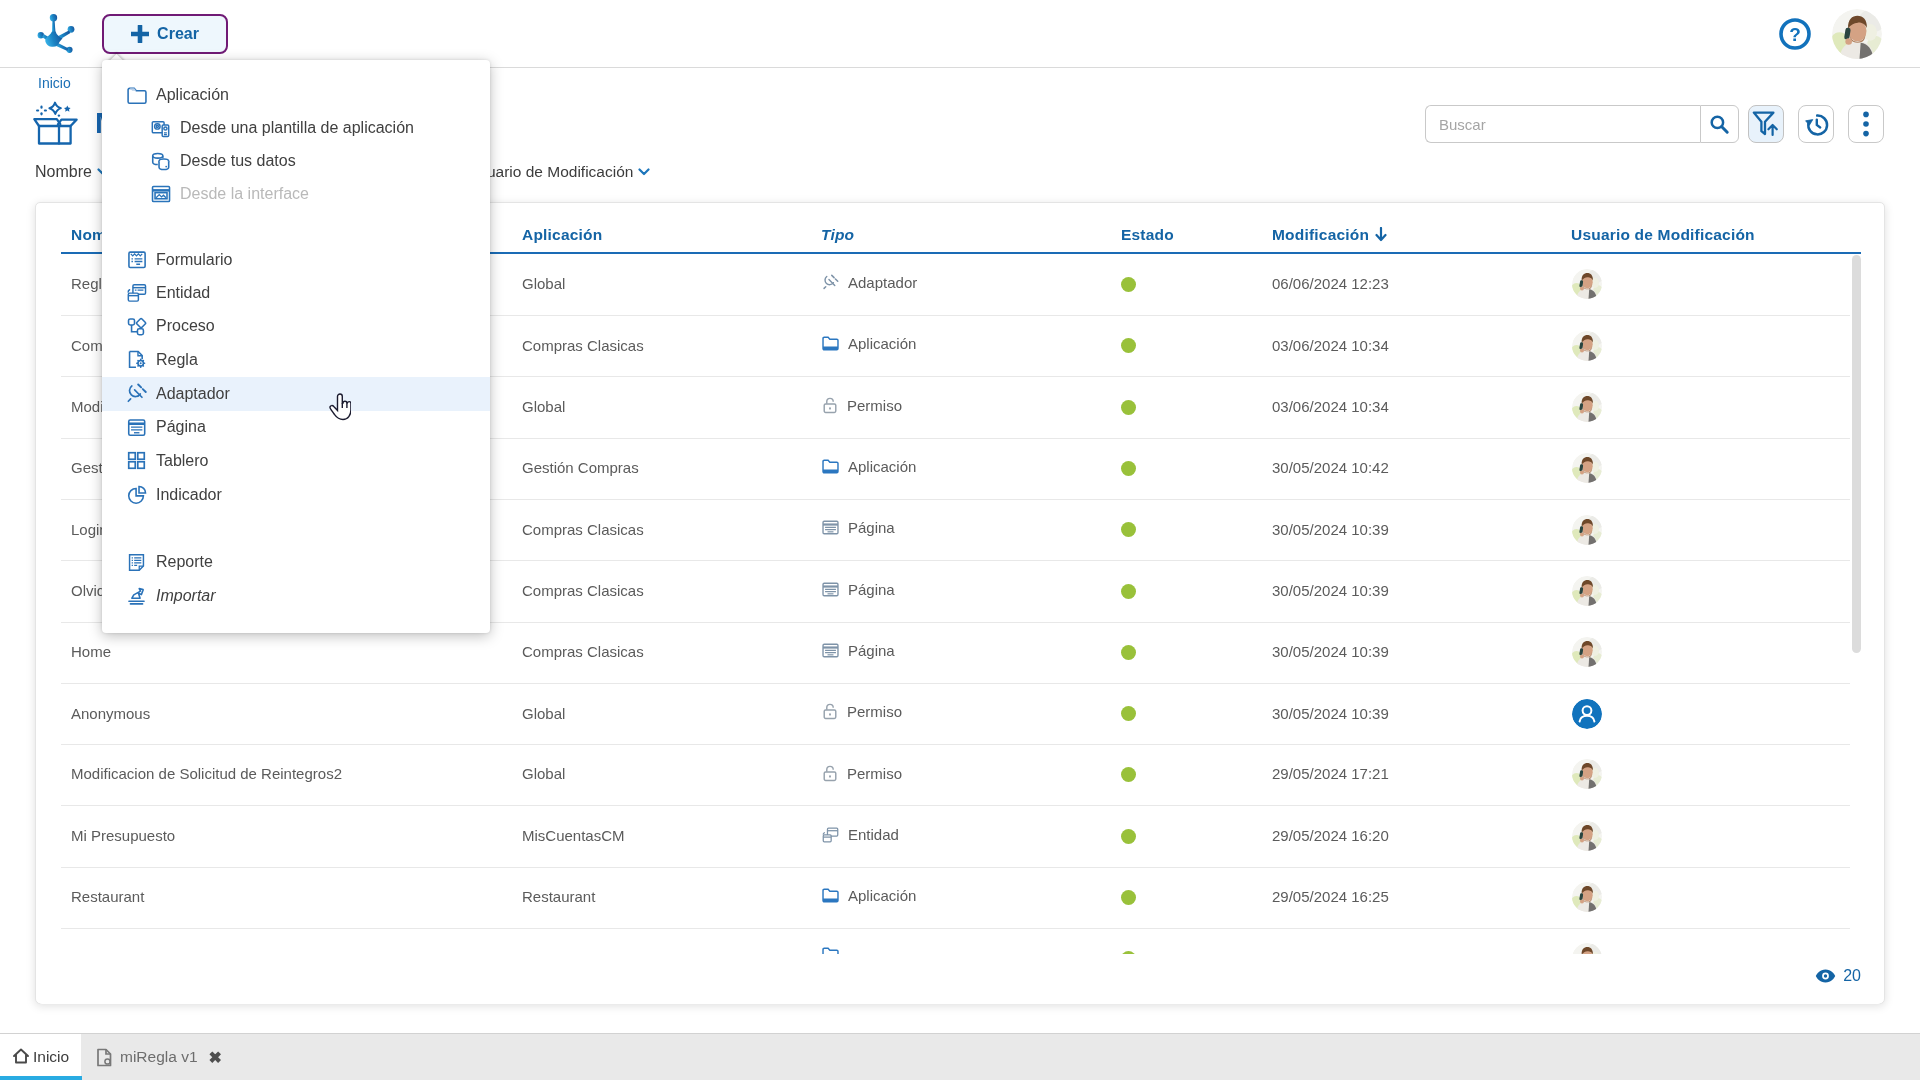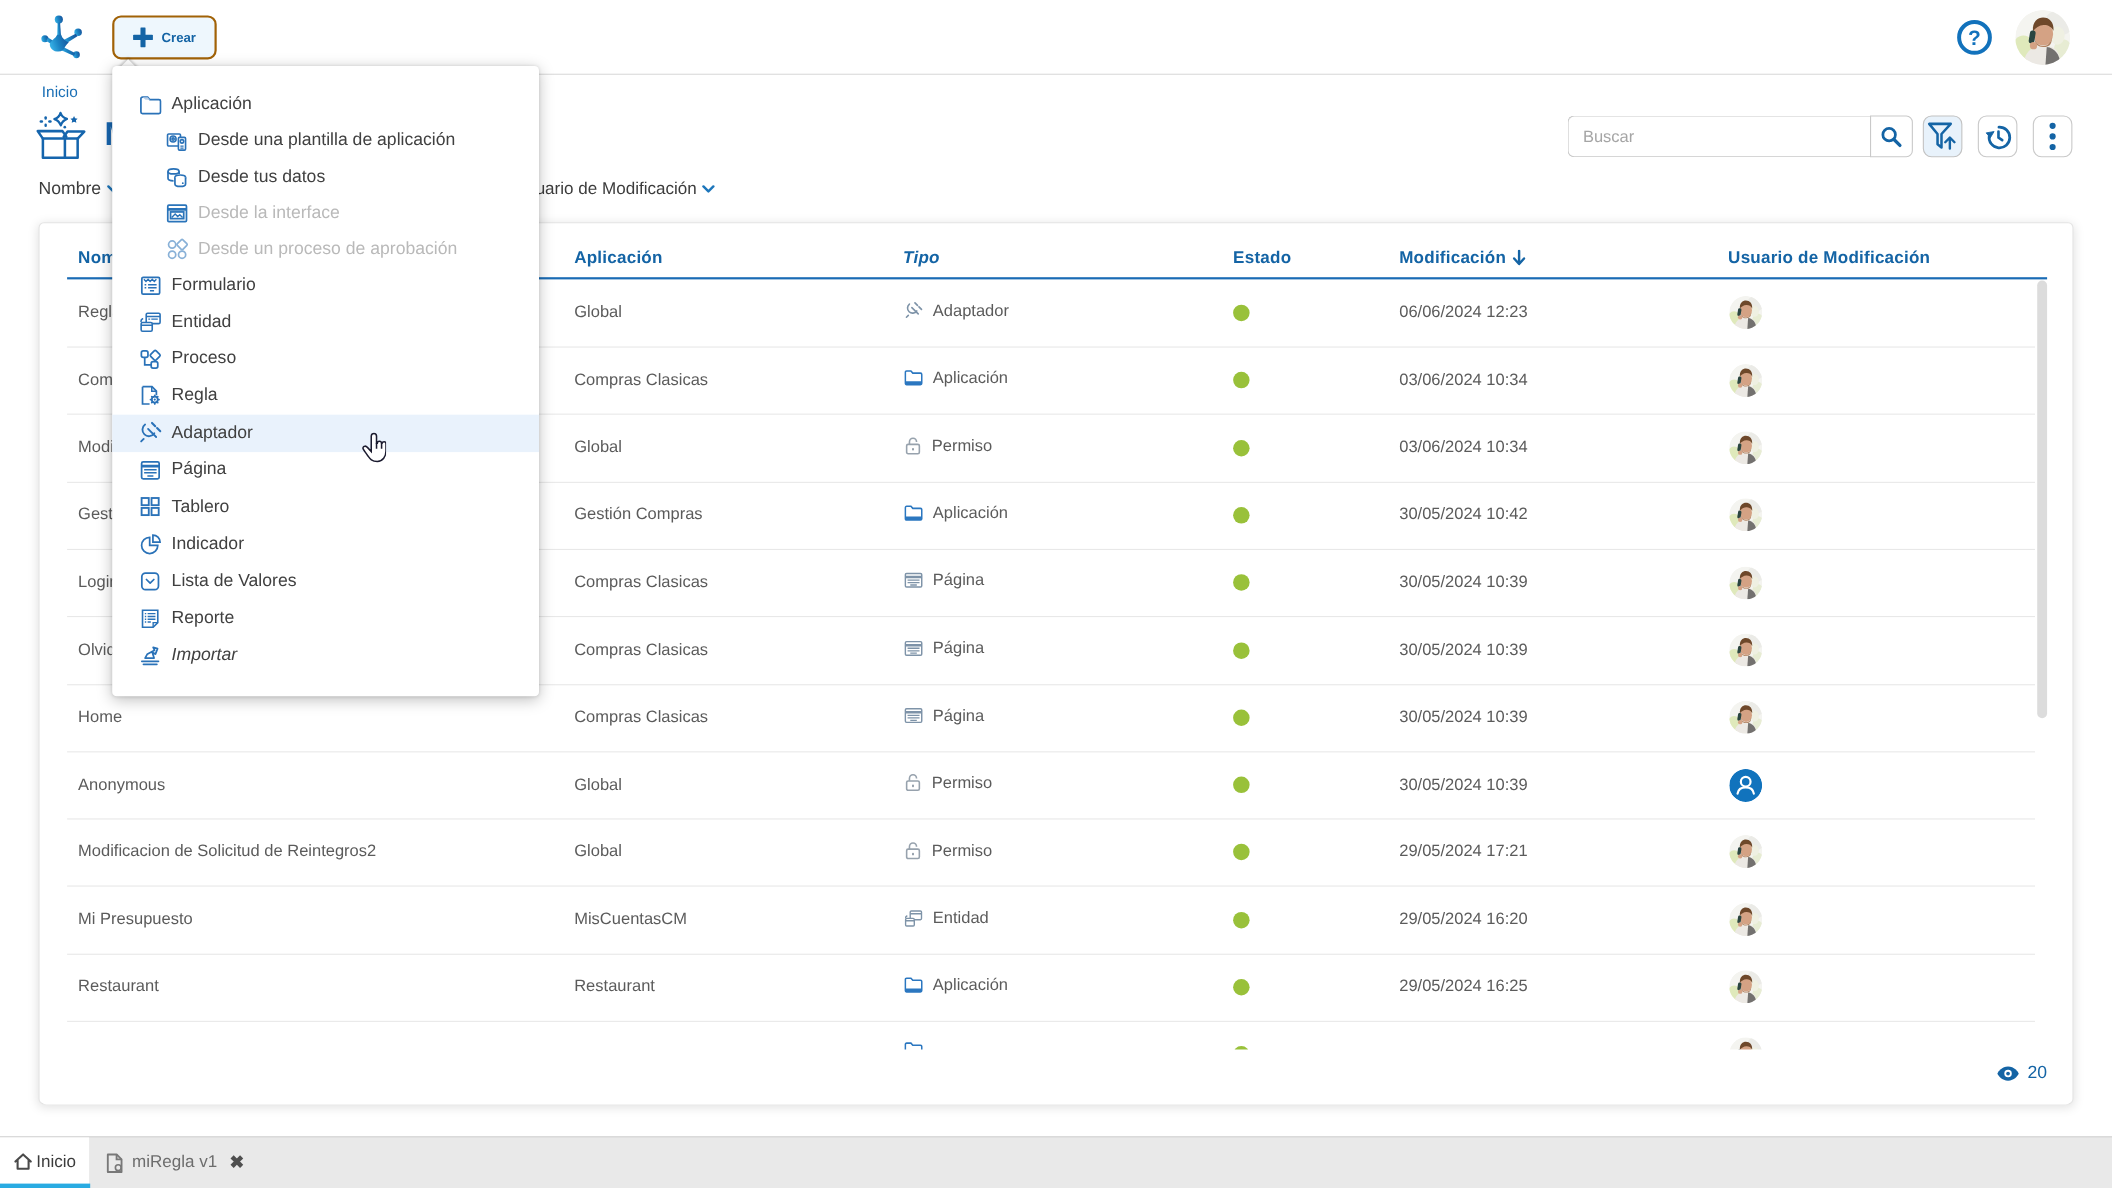--- a/index.html
+++ b/index.html
@@ -3,24 +3,24 @@
 <meta charset="utf-8">
 <title>Deyel</title>
 <style>
   * { margin:0; padding:0; box-sizing:border-box; }
   html,body { width:1920px; height:1080px; overflow:hidden; background:#fff;
     font-family:"Liberation Sans", sans-serif; }
   .abs { position:absolute; }
   
   #topbar { position:absolute; left:0; top:0; width:1920px; height:68px; background:#fff;
     border-bottom:1px solid #dadada; }
-  #btn-crear { position:absolute; left:102px; top:14px; width:95px; height:40px;
-    background:#eef7fd; border:2px solid #a16207; border-radius:8px;
+  #btn-crear { position:absolute; left:102px; top:14px; width:126px; height:40px;
+    background:#eef7fd; border:2px solid #701a75; border-radius:8px;
     display:flex; align-items:center; justify-content:center; gap:8px;
-    color:#1464a5; font-size:12px; font-weight:bold; }
+    color:#1464a5; font-size:16px; font-weight:bold; }
   #help { position:absolute; left:1779px; top:18px; width:32px; height:32px; }
   #avatar-top { position:absolute; left:1832px; top:9px; width:50px; height:50px;
     border-radius:50%; overflow:hidden; }
   
   #breadcrumb { position:absolute; left:38px; top:75px; font-size:14px; color:#1a6fb5; }
   #title-icon { position:absolute; left:32px; top:101px; }
   #page-title { position:absolute; left:95px; top:106px; font-size:30px; font-weight:bold;
     color:#1766b0; }
   
   #search-wrap { position:absolute; left:1425px; top:105px; height:28px; display:flex; }
@@ -409,31 +409,20 @@
         <g fill="none" stroke="#2a74ba" stroke-width="1.5">
           <rect x="2.4" y="3.4" width="16.2" height="14.2" rx="1"></rect>
           <path d="M2.4,7 H18.6" stroke-width="2.4"></path>
           <path d="M4.6,5.2 H7" stroke="#fff" stroke-width="1"></path>
           <rect x="4.8" y="9.2" width="11.4" height="5.8" fill="#fff" stroke="#2a74ba"></rect>
           <path d="M5.8,14 L8.8,11 L11,13.2 L12.8,11.6 L15.2,14" stroke-width="1.2"></path>
         </g>
       </svg>
       <div class="tx">Desde la interface</div>
     </div>
-<div class="mi l2 dis dis-ic" style="top:149.5px;">
-      <svg class="ic" viewBox="0 0 20 20" style="opacity:.55">
-        <g fill="none" stroke="#2a72b8" stroke-width="1.5">
-          <circle cx="6.2" cy="6" r="3.1"></circle>
-          <circle cx="6.2" cy="14.8" r="3.1"></circle>
-          <circle cx="14.8" cy="14.8" r="3.1"></circle>
-          <rect x="11.4" y="2.6" width="6.8" height="6.8" rx="1" transform="rotate(45 14.8 6)"></rect>
-        </g>
-      </svg>
-      <div class="tx">Desde un proceso de aprobación</div>
-    </div>
 <div class="mi" style="top:182.5px;">
       <svg class="ic" viewBox="0 0 20 20">
         <g fill="none" stroke="#2a72b8" stroke-width="1.5">
           <rect x="2.8" y="3" width="15.4" height="14.6" rx="1.2"></rect>
           <path d="M4.6,4.6 L6.4,6.6 L8.2,4.6 L10,6.6 L11.8,4.6 L13.6,6.6 L15.4,4.6" stroke-width="1.2"></path>
           <path d="M5.2,9.4 H6.6 M8.2,9.4 H15.6 M5.2,12 H6.6 M8.2,12 H15.6 M9.8,14.6 H13.4" stroke-width="1.4"></path>
         </g>
       </svg>
       <div class="tx">Formulario</div>
     </div>
@@ -511,29 +500,20 @@
       <div class="tx">Tablero</div>
     </div>
 <div class="mi" style="top:417.5px;">
       <svg class="ic" viewBox="0 0 20 20">
         <g fill="none" stroke="#2a72b8" stroke-width="1.5">
           <path d="M9.6,4.3 A7,7 0 1 0 16.6,11.3 L9.6,11.3 Z"></path>
           <path d="M12.4,8.5 V2.3 A6.2,6.2 0 0 1 18.6,8.5 Z"></path>
         </g>
       </svg>
       <div class="tx">Indicador</div>
-    </div>
-<div class="mi" style="top:451.5px;">
-      <svg class="ic" viewBox="0 0 20 20">
-        <g fill="none" stroke="#2a72b8" stroke-width="1.5">
-          <rect x="2.8" y="2.8" width="14.4" height="14.4" rx="3.2"></rect>
-          <path d="M6.8,8.4 L10,11.6 L13.2,8.4" stroke-linecap="round" stroke-linejoin="round"></path>
-        </g>
-      </svg>
-      <div class="tx">Lista de Valores</div>
     </div>
 <div class="mi" style="top:485.0px;">
       <svg class="ic" viewBox="0 0 20 20">
         <g fill="none" stroke="#2a72b8" stroke-width="1.4">
           <path d="M3.4,2.6 H16.6 V13.4 L12.6,17.4 H3.4 Z"></path>
           <path d="M12.6,17.4 V13.4 H16.6" stroke-width="1.2"></path>
           <path d="M5.4,5.6 H6.6 M7.8,5.6 H14.6 M5.4,8 H6.6 M7.8,8 H14.6 M5.4,10.4 H6.6 M7.8,10.4 H14.6 M5.4,12.8 H6.6 M7.8,12.8 H10.6" stroke-width="1.2"></path>
         </g>
       </svg>
       <div class="tx">Reporte</div>

